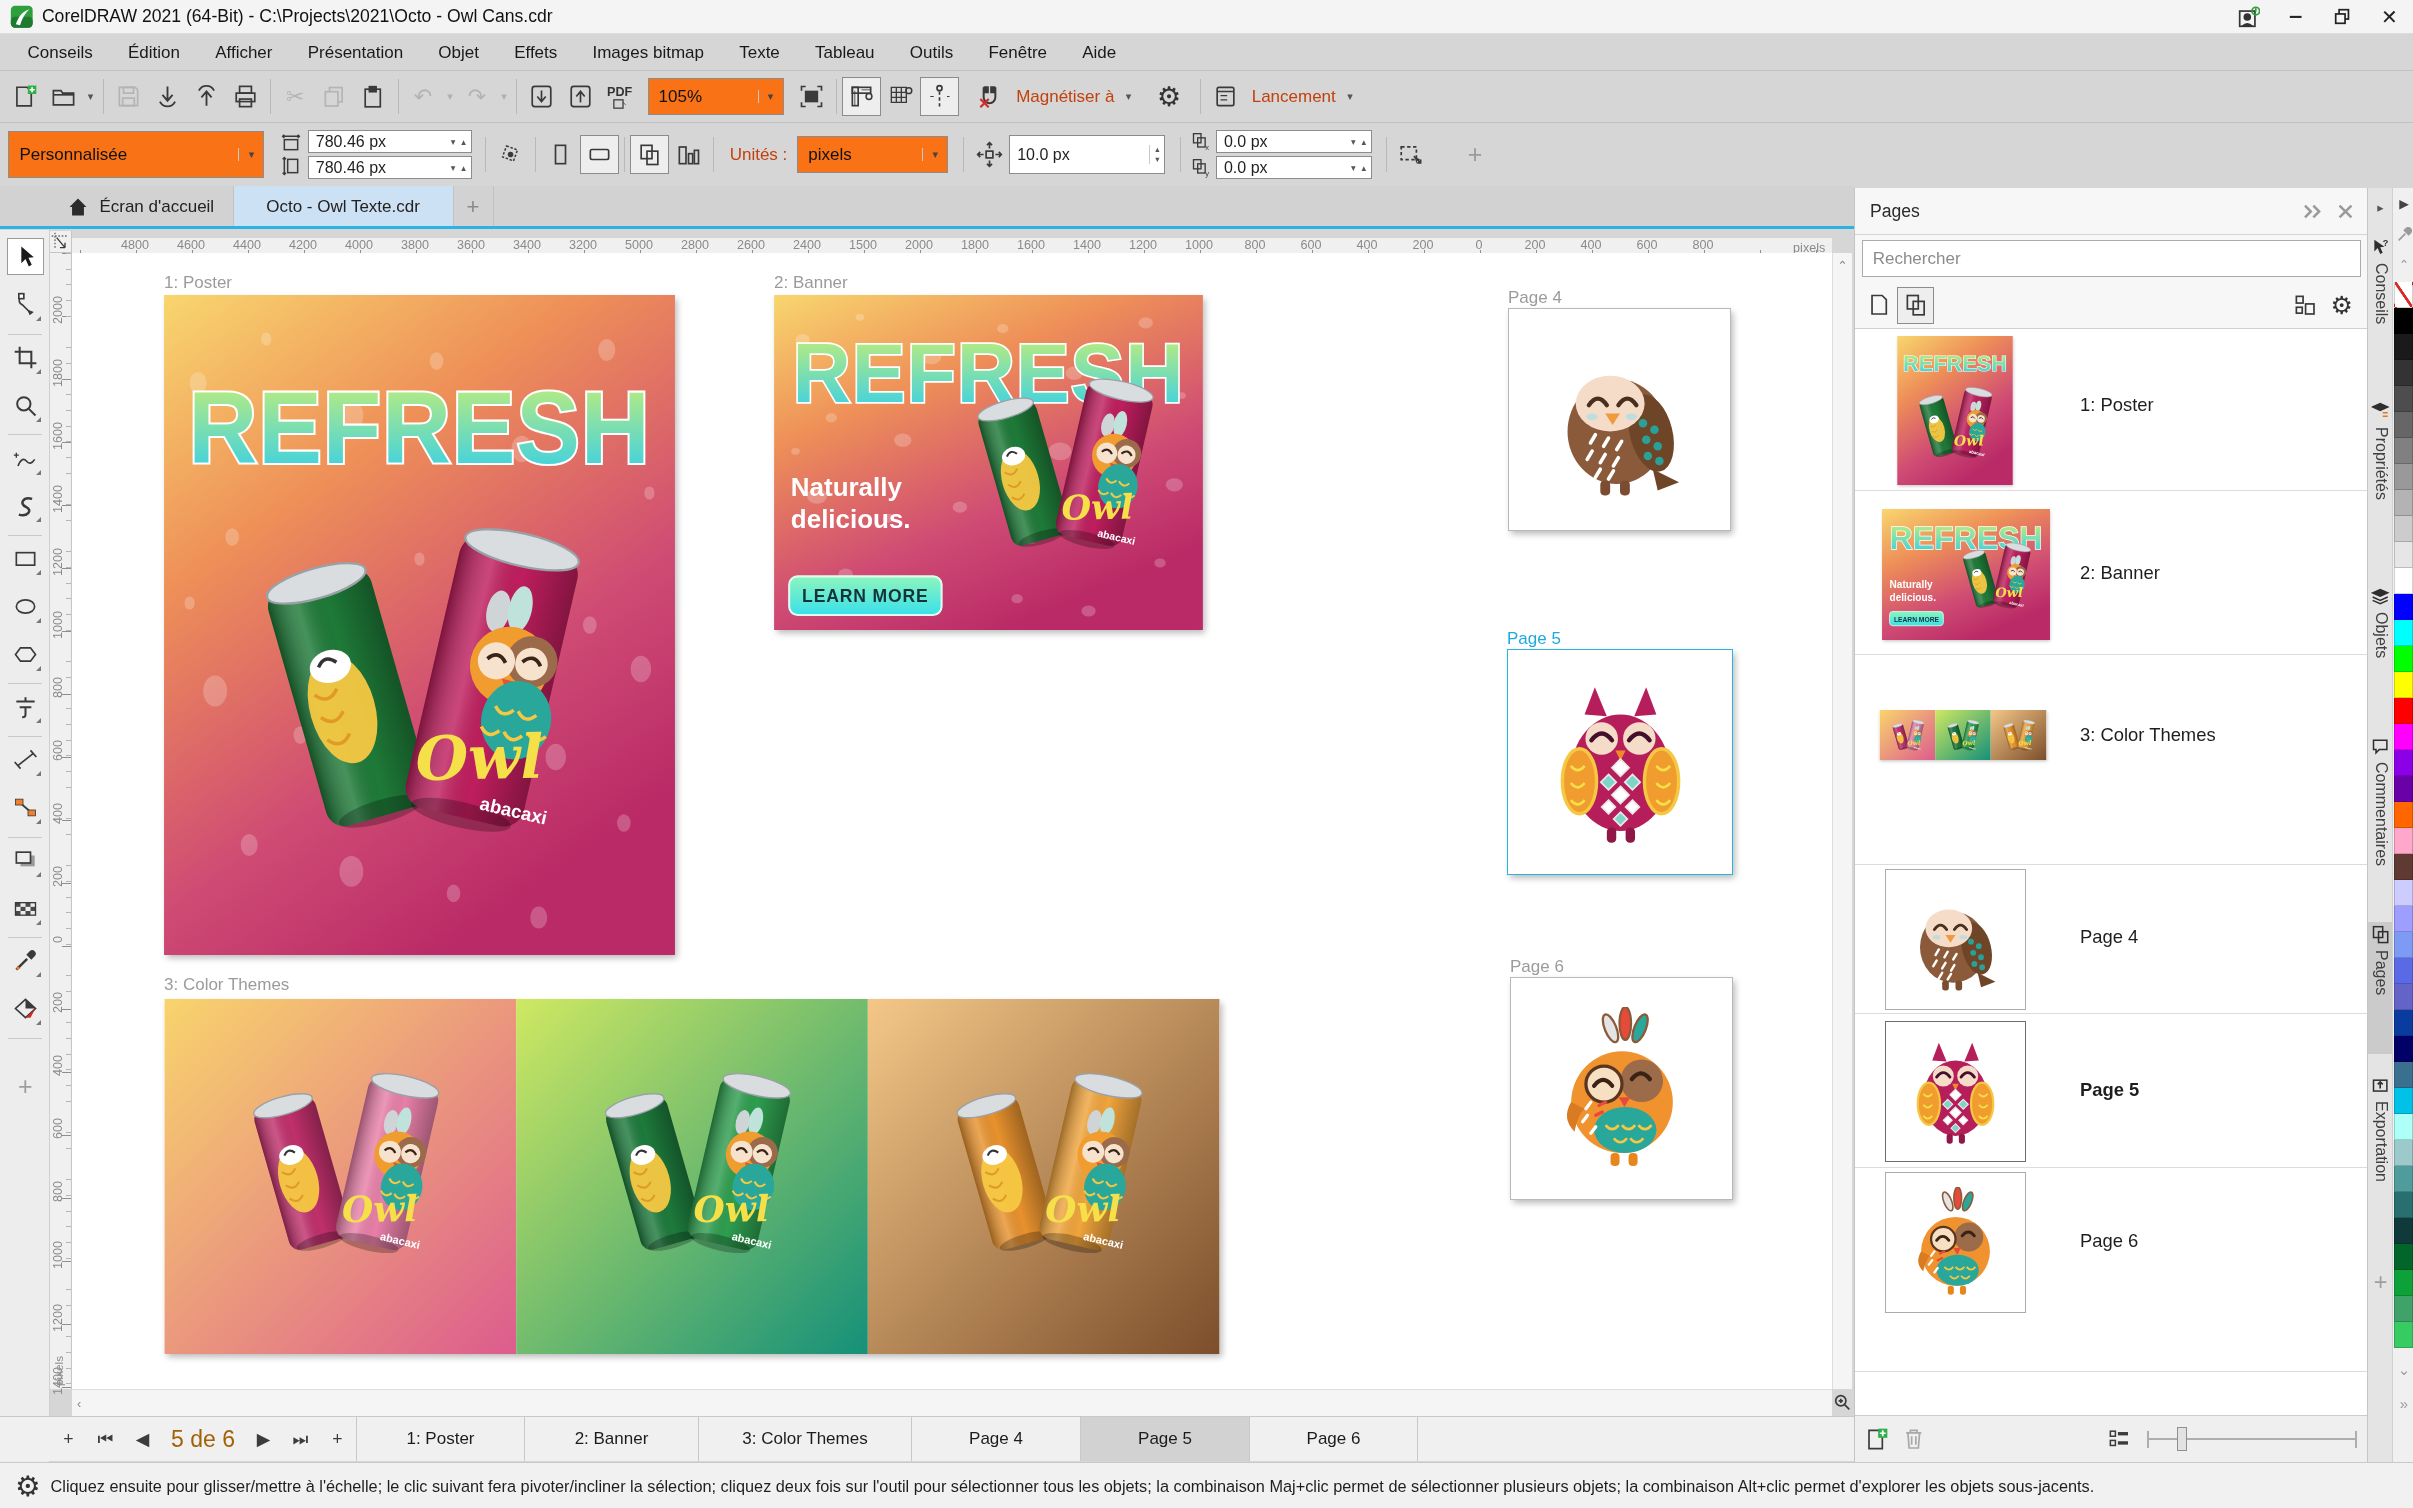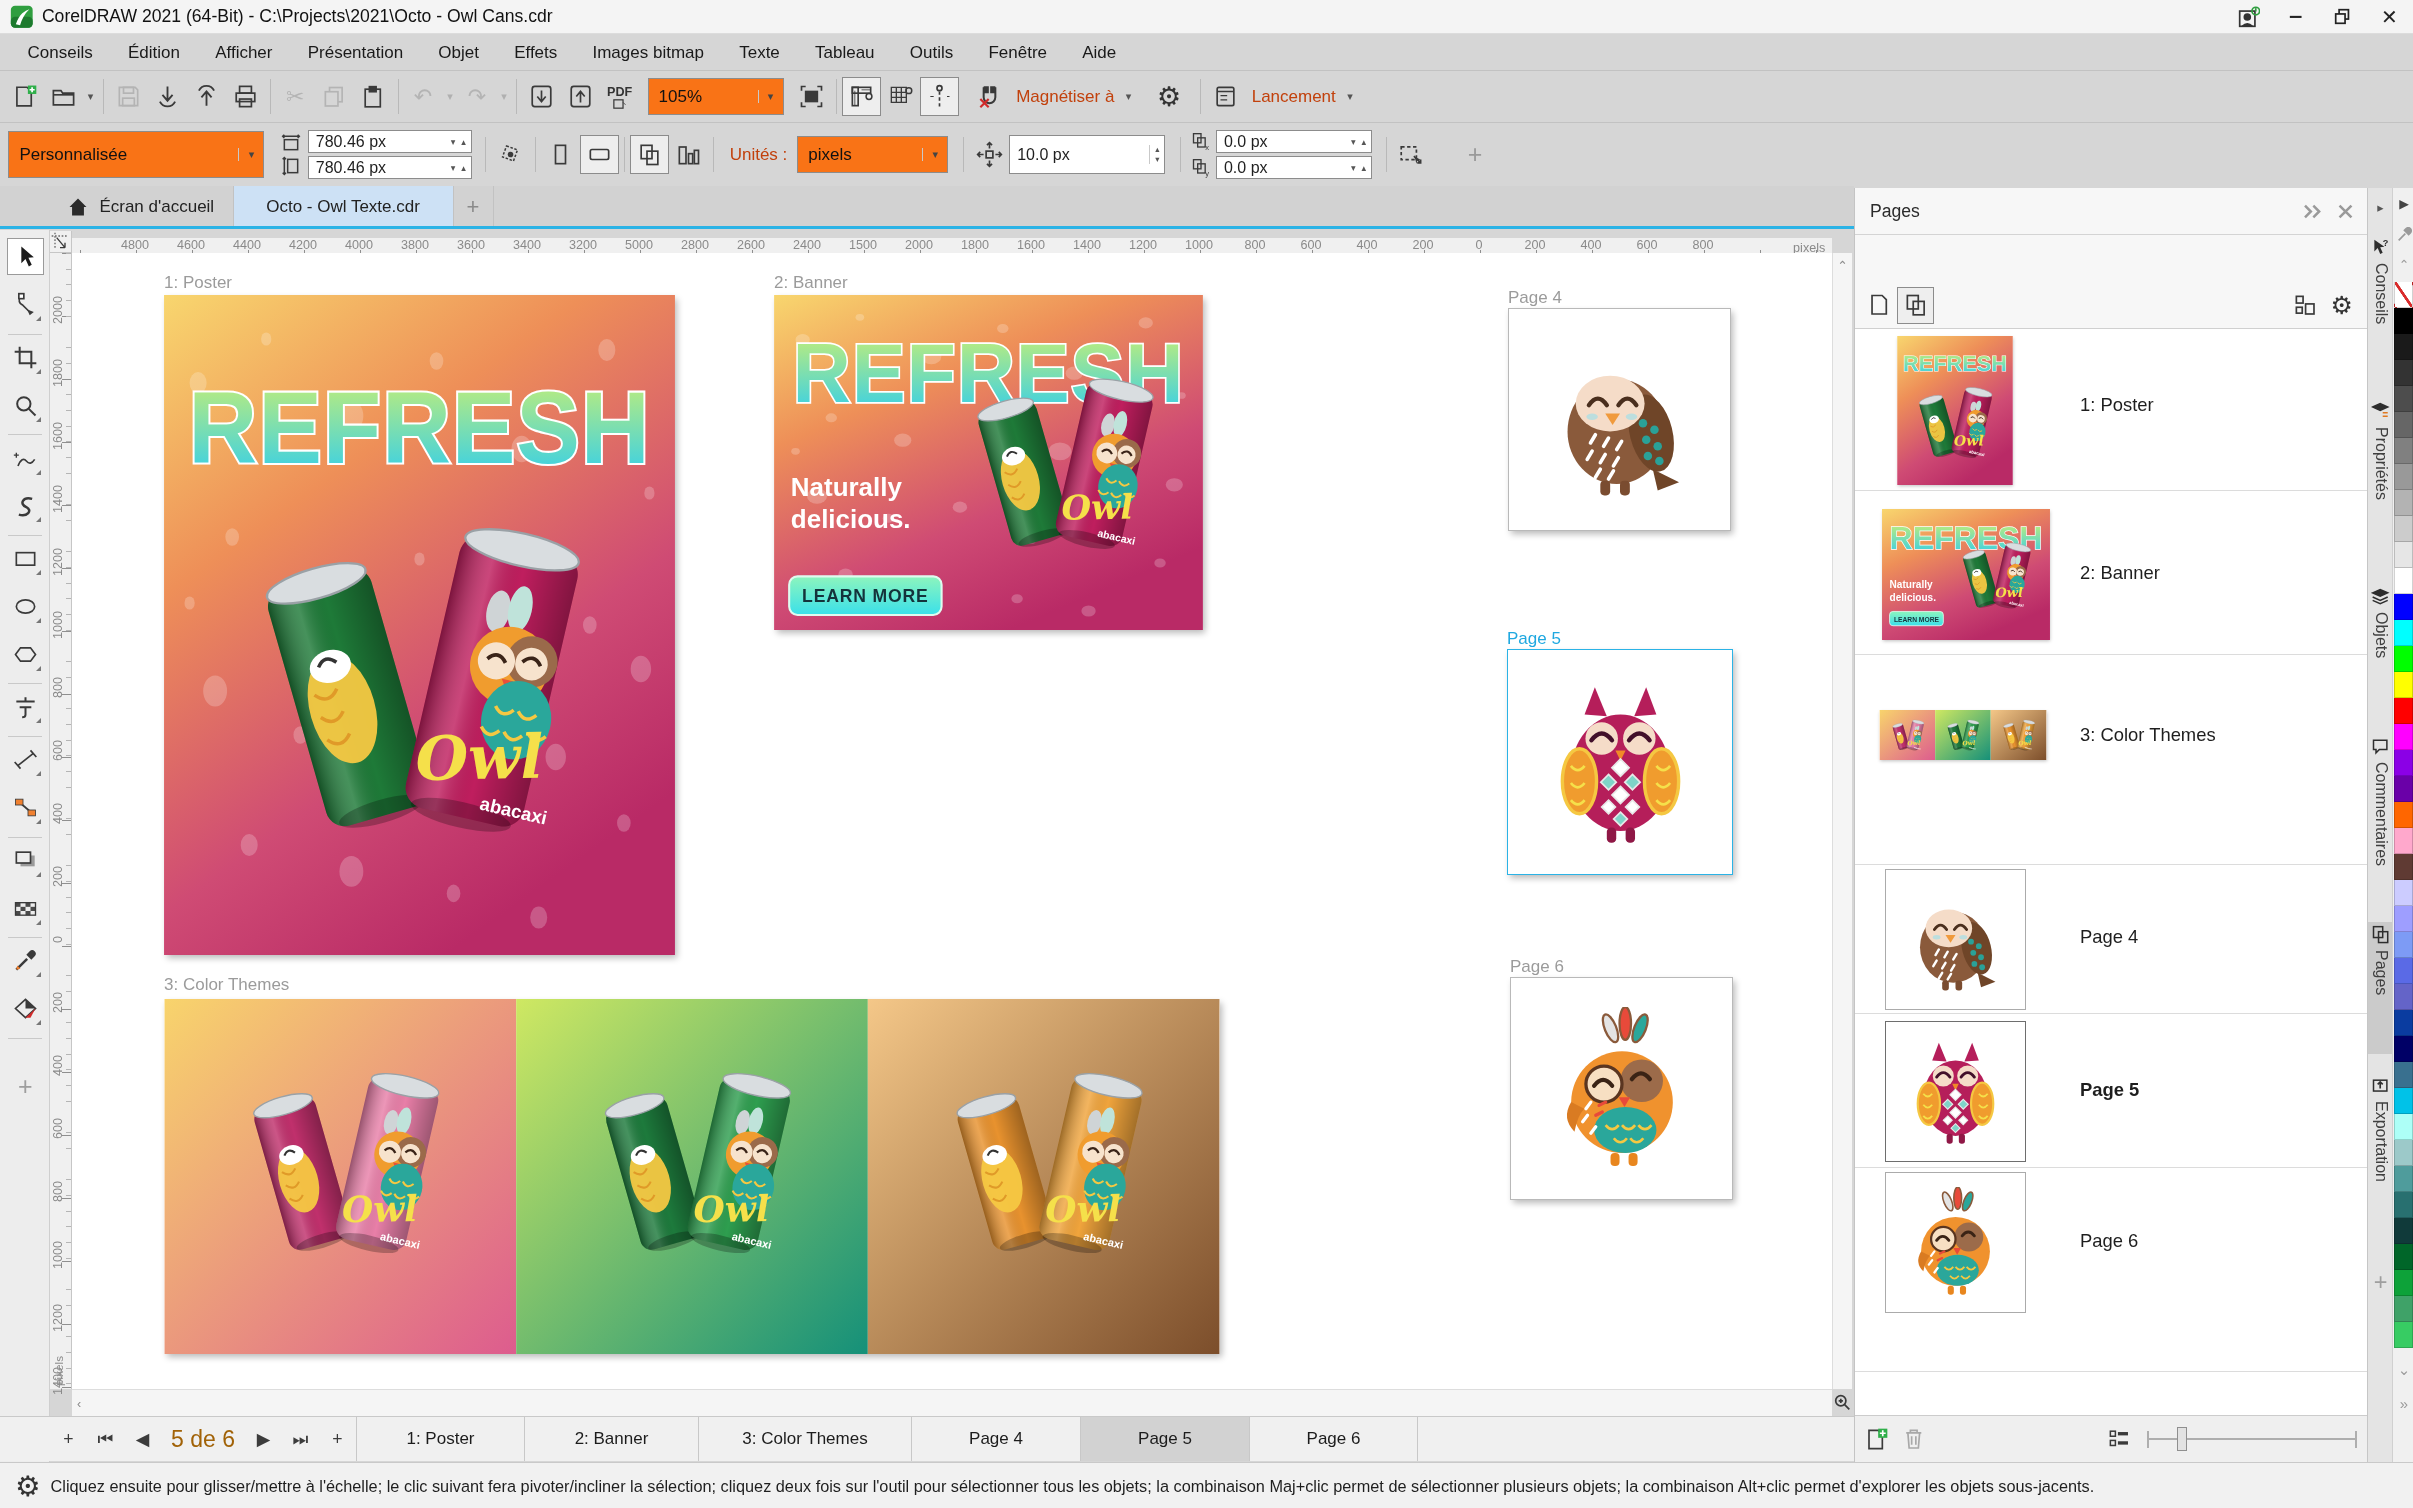--- a/index.html
+++ b/index.html
@@ -884,20 +884,21 @@
 <div class="abs" id="docker">
   <div id="docker-header">
     <span class="dtitle">Pages</span>
     <svg width="25" height="17" viewBox="0 0 30 20" fill="none" stroke="#9a9a9a" stroke-width="3" style="margin-right:11.7px">
         <path d="M6 3 l7 7 l-7 7 M16 3 l7 7 l-7 7"></path>
       </svg>
     <svg width="17" height="17" viewBox="0 0 20 20" stroke="#9a9a9a" stroke-width="3" style="margin-right:13.4px">
         <path d="M3 3 L17 17 M17 3 L3 17"></path>
       </svg>
   </div>
+  <input id="docker-search" type="text" placeholder="Rechercher" style="">
   <div id="docker-tools">
     <div class="tbtn" style="margin-left:5px;width:37px;height:37px">
       <svg width="23.5" height="23.5" viewBox="0 0 28 28" fill="none" stroke="#3a3a3a" stroke-width="2">
           <path d="M6 3 h12 l5 5 v17 h-17 z"></path>
         </svg>
     </div>
     <div class="tbtn pressed" style="width:37px;height:37px">
       <svg width="23.5" height="23.5" viewBox="0 0 28 28" fill="none" stroke="#3a3a3a" stroke-width="2">
           <rect x="4" y="3" width="13" height="16"></rect>
           <rect x="11" y="10" width="13" height="16"></rect>

